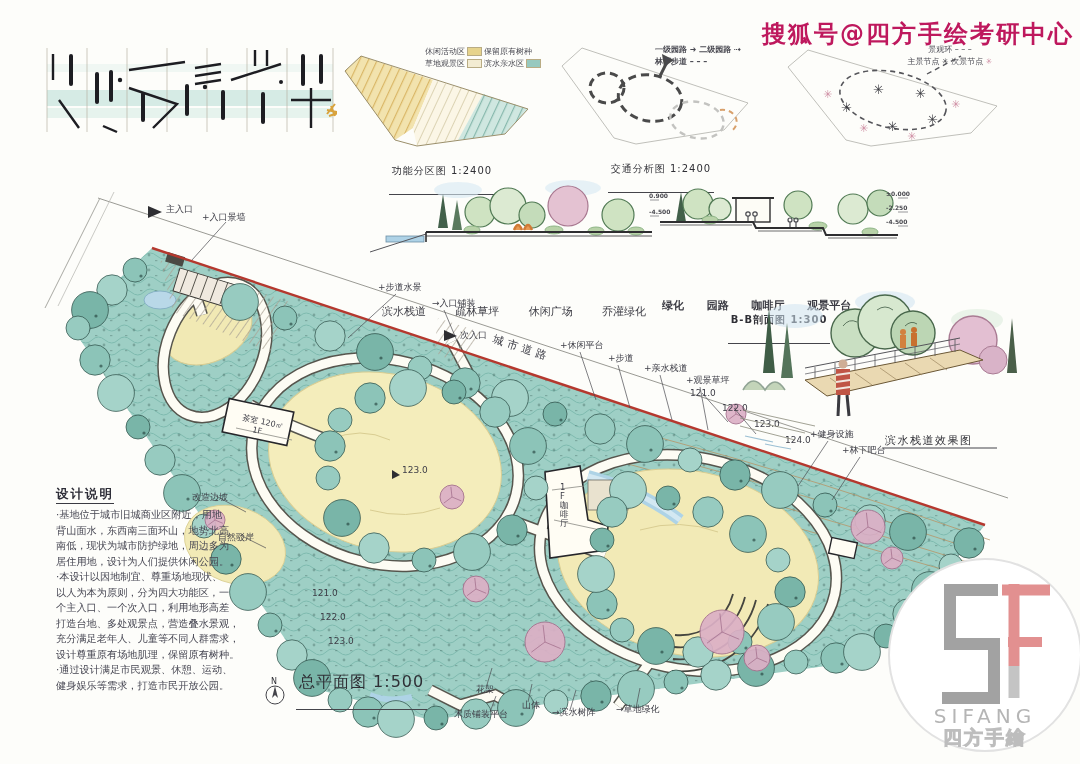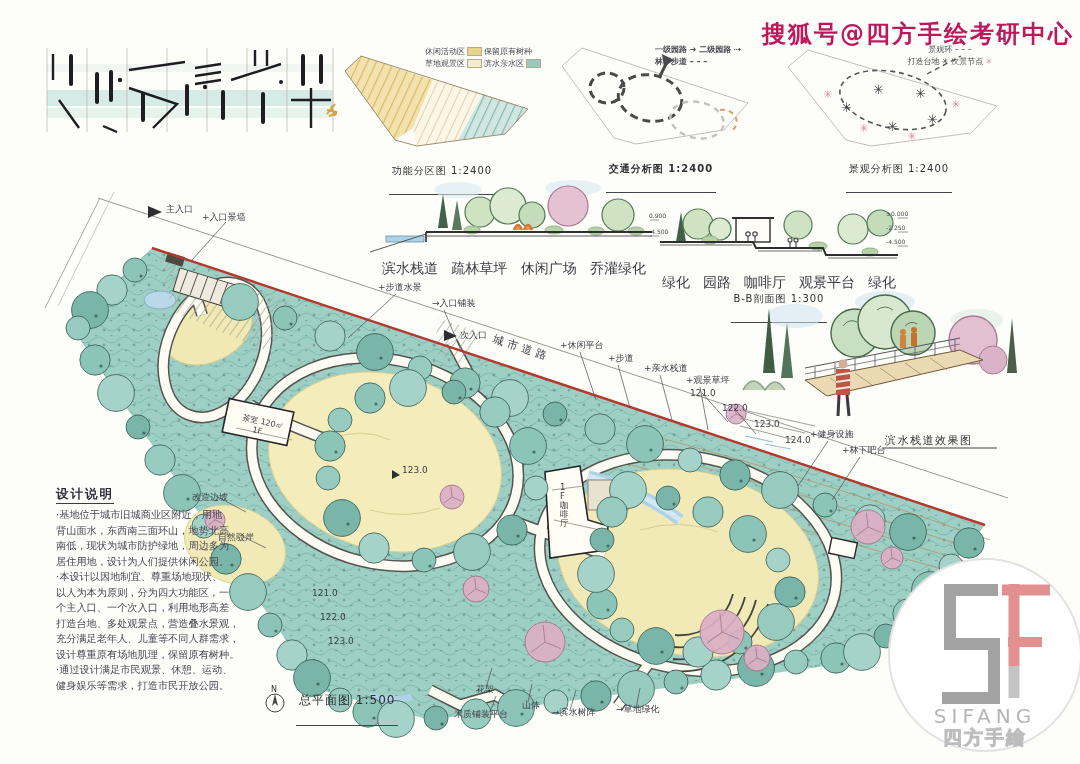--- a/index.html
+++ b/index.html
@@ -3,21 +3,21 @@
 <meta charset="utf-8">
 <style>
   html,body{margin:0;padding:0;background:#888;}
   #page{position:relative;width:1080px;height:764px;background:#fdfdfa;overflow:hidden;
         font-family:"DejaVu Sans","Liberation Sans",sans-serif;}
   .abs{position:absolute;}
   .cap{font-size:10px;color:#2f2f35;letter-spacing:1px;text-align:center;}
   .cap span{border-bottom:1.5px solid #44444a;padding:0 3px 16px 3px;display:inline-block;}
   .legend{font-size:8px;color:#4a4a52;line-height:1.5;}
   .legend .sw{display:inline-block;width:13px;height:7px;vertical-align:middle;margin:0 2px;border:0.5px solid #b9ac84;}
-  .seclabels{display:flex;justify-content:space-between;font-size:14px;color:#3c3c44;padding:0 14px;}
+  .seclabels{display:flex;justify-content:space-between;font-size:11px;color:#3c3c44;padding:0 14px;margin-top:44px;}
   .watermark{font-size:24px;font-weight:bold;letter-spacing:2px;}
   .notes{font-size:10.2px;line-height:1.52;color:#474753;}
   .notes .ttl{font-size:12.5px;font-weight:bold;color:#2e2e38;border-bottom:1.6px solid #3a3a42;display:inline-block;margin-bottom:3px;letter-spacing:2px;}
   .notes div{white-space:nowrap;}
   .logo-circle{width:190px;height:190px;border-radius:50%;background:#fff;border:2px solid #e2e2e2;}
 </style>
 </head>
 <body>
 
 <div id="page">
@@ -427,21 +427,21 @@
   </div>
   <div class="abs legend" style="left:425px;top:46px;width:132px;">
     <div>
       <span>休闲活动区</span><span class="sw" style="background:#e6d38c"></span><span>保留原有树种</span>
     </div>
     <div>
       <span>草地观景区</span><span class="sw" style="background:#f3ecd2"></span><span>滨水亲水区</span><span class="sw" style="background:#97c9bf"></span>
     </div>
   </div>
 
-  <div class="abs" style="left:552px;top:36px;width:218px;font-weight:bold;">
+  <div class="abs" style="left:552px;top:36px;width:218px;">
     <svg width="218" height="122" viewBox="0 0 218 122">
       <polygon points="30,12 196,67 172,94 84,108 62,102 10,30" fill="none" stroke="#b0b0aa" stroke-width="0.8"></polygon>
       <ellipse cx="55" cy="52" rx="17" ry="15" fill="none" stroke="#4a4a4a" stroke-width="3" stroke-dasharray="8 5"></ellipse>
       <ellipse cx="98" cy="62" rx="32" ry="23" transform="rotate(10 98 62)" fill="none" stroke="#4a4a4a" stroke-width="3" stroke-dasharray="8 5"></ellipse>
       <line x1="108" y1="40" x2="116" y2="24" stroke="#4a4a4a" stroke-width="3"></line>
       <polygon points="110,18 122,24 112,31" fill="#4a4a4a"></polygon>
       <ellipse cx="145" cy="84" rx="27" ry="18" transform="rotate(12 145 84)" fill="none" stroke="#c3c3c0" stroke-width="2.4" stroke-dasharray="6 5"></ellipse>
       <path d="M168,74 a14 12 0 0 1 10,22" fill="none" stroke="#d8a06b" stroke-width="2" stroke-dasharray="5 4"></path>
     </svg>
     <div class="cap"><span>交通分析图 1:2400</span></div>
@@ -469,28 +469,27 @@
         <text x="152" y="88">✳</text>
           <text x="112" y="95">✳</text>
       </g>
       <g font-size="11" fill="#cf8fa4">
         <text x="48" y="62">✳</text>
           <text x="176" y="72">✳</text>
           <text x="132" y="104">✳</text>
           <text x="84" y="96">✳</text>
       </g>
     </svg>
-    <div class="cap"><span>景观分析图 1:2400</span></div>
   </div>
   <div class="abs legend" style="left:880px;top:44px;width:140px;text-align:center;">
     <div>
       <span>景观环</span> – – –
     </div>
     <div>
-      <span>打造台地</span>
+      <span>主景节点</span>
       <span style="color:#3a3a40">✳</span>
       <span>次景节点</span>
       <span style="color:#cf8fa4">✳</span>
     </div>
   </div>
 
   <div class="abs" style="left:368px;top:178px;width:292px;">
     <svg width="292" height="78" viewBox="0 0 292 78">
       <ellipse cx="90" cy="12" rx="24" ry="8" fill="#d7e9f4" opacity="0.6"></ellipse>
       <ellipse cx="205" cy="10" rx="28" ry="8" fill="#d7e9f4" opacity="0.6"></ellipse>
@@ -515,21 +514,21 @@
       <line x1="58" y1="54" x2="58" y2="64" stroke="#2e2e30" stroke-width="1.6"></line>
     </svg>
     <div class="seclabels">
       <span>滨水栈道</span>
       <span>疏林草坪</span>
       <span>休闲广场</span>
       <span>乔灌绿化</span>
     </div>
   </div>
 
-  <div class="abs" style="left:648px;top:192px;width:262px;">
+  <div class="abs" style="left:648px;top:172px;width:262px;font-weight:bold;">
     <svg width="262" height="78" viewBox="0 0 262 78">
       <polygon points="28,50 33,20 38,50" fill="#42604a"></polygon>
       <circle cx="50" cy="32" r="15" fill="#cfe3c2" stroke="#517a54" stroke-width="1.2"></circle>
       <circle cx="72" cy="37" r="11" fill="#dcead2" stroke="#517a54" stroke-width="1.2"></circle>
       <circle cx="150" cy="33" r="14" fill="#cfe3c2" stroke="#517a54" stroke-width="1.2"></circle>
       <circle cx="205" cy="37" r="15" fill="#dcead2" stroke="#517a54" stroke-width="1.2"></circle>
       <circle cx="232" cy="31" r="13" fill="#c4dcba" stroke="#517a54" stroke-width="1.2"></circle>
       <rect x="88" y="26" width="34" height="24" fill="#fdfcf6" stroke="#2e2e30" stroke-width="1.4"></rect>
       <line x1="84" y1="26" x2="126" y2="26" stroke="#2e2e30" stroke-width="2"></line>
       <g stroke="#4a4a50" stroke-width="1.2" fill="none">
@@ -657,21 +656,21 @@
     <div>·通过设计满足市民观景、休憩、运动、</div>
     <div>健身娱乐等需求，打造市民开放公园。</div>
   </div>
 
   <div class="abs" style="left:262px;top:672px;width:190px;display:flex;align-items:center;gap:8px;">
     <svg width="26" height="30" viewBox="0 0 26 30">
       <text x="9" y="8" font-size="8" fill="#2f2f35">N</text>
       <circle cx="13" cy="19" r="9" fill="none" stroke="#44444a" stroke-width="1"></circle>
       <polygon points="13,10 16,22 13,19 10,22" fill="#44444a"></polygon>
     </svg>
-    <div class="cap" style="font-size:12px;margin-top:20px;"><span>总平面图 1:500</span></div>
+    <div class="cap" style="font-size:16px;"><span>总平面图 1:500</span></div>
   </div>
 
   <div class="abs logo-circle" style="left:888px;top:558px;">
     <svg width="190" height="190" viewBox="0 0 190 190">
       <path d="M108,30 L60,30 L60,84 L104,84 L104,138 L52,138" fill="none" stroke="#a2a2a2" stroke-width="12"></path>
       <g>
         <line x1="112" y1="30" x2="160" y2="30" stroke="#e29090" stroke-width="11"></line>
         <line x1="124" y1="24" x2="124" y2="106" stroke="#e29090" stroke-width="11"></line>
         <line x1="118" y1="82" x2="152" y2="82" stroke="#e29090" stroke-width="10"></line>
         <line x1="124" y1="106" x2="124" y2="138" stroke="#c4c4c4" stroke-width="11"></line>

